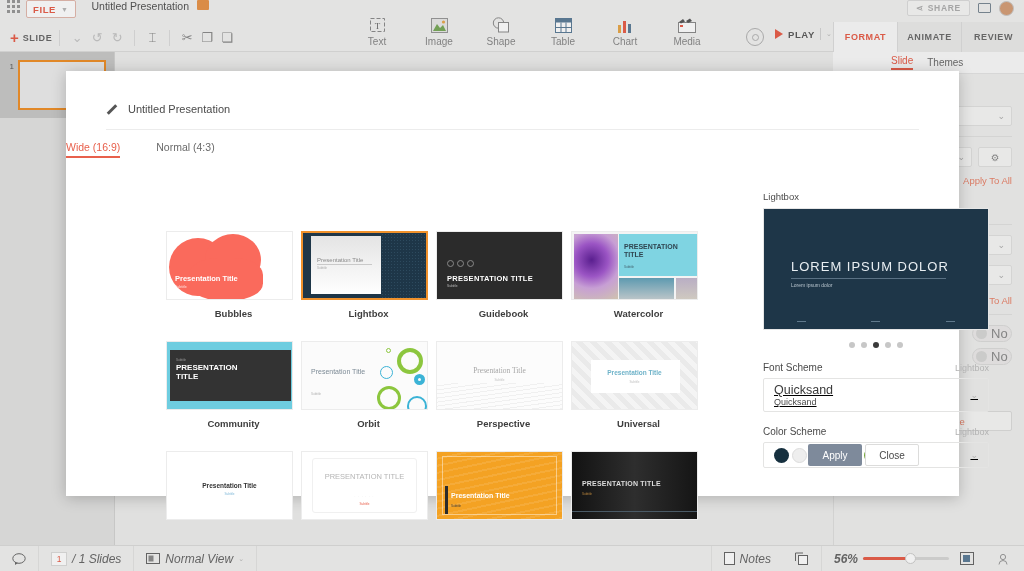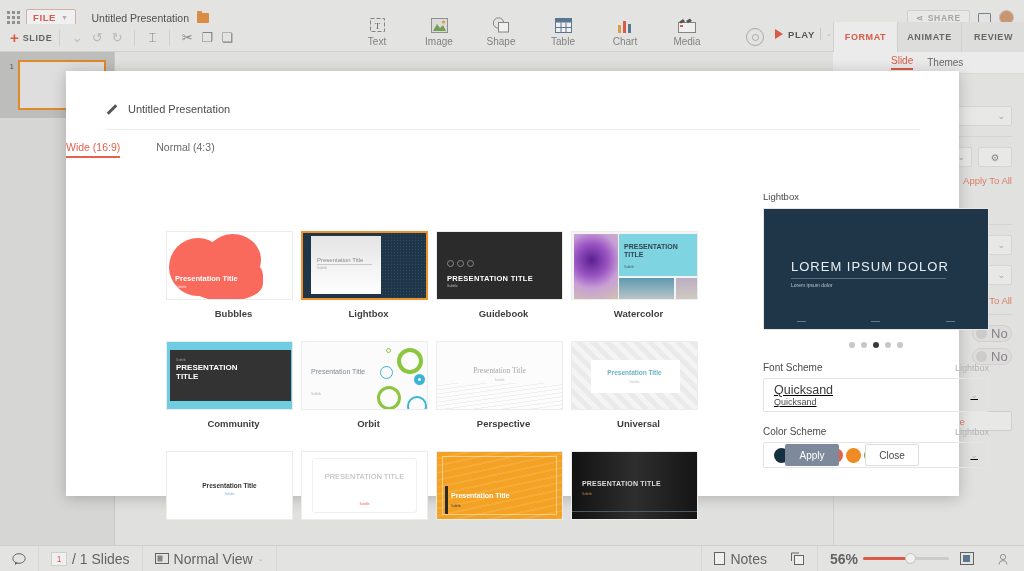--- a/index.html
+++ b/index.html
@@ -9,21 +9,21 @@
     background: #e9e9e9;
     overflow: hidden;
     -webkit-font-smoothing: antialiased;
   }
   #app { position: relative; width: 1024px; height: 571px; }
 
   
   .topbar {
     position: absolute; top: 0; left: 0; width: 1024px; height: 36px;
     background: #f2f2f1; border-bottom: 1px solid #e0e0de;
-    display: flex; align-items: center;
+    display: flex; align-items: flex-start;
   }
   .grid-icon { width: 26px; display: flex; justify-content: center; align-items:center; }
   .grid-icon .dots { display: grid; grid-template-columns: repeat(3, 3px); grid-gap: 2px; }
   .grid-icon .dots i { width: 3px; height: 3px; background: #9a9a9a; display:block; }
   .file-btn {
     height: 18px; border: 1px solid #e3b9ae; border-radius: 2px;
     display: flex; align-items: center; gap: 5px; padding: 0 6px;
     color: #e8604c; font-size: 9.5px; font-weight: bold; letter-spacing: .6px;
     background: #fff;
   }
@@ -106,21 +106,21 @@
   .knob { width:11px;height:11px;border-radius:50%;background:#d8d8d7; }
   .toggle span { font-size:13px; color:#8d8d8d; }
   .edit-master { height:20px; border:1px solid #dcdcdb; background:#f7f7f6; border-radius:2px;
       display:flex; align-items:center; justify-content:center; font-size:9.5px; color:#e8846c; }
 
   
   .statusbar { position:absolute; bottom:0; left:0; width:1024px; height:26px;
      background:#f2f2f1; border-top:1px solid #dcdcdb; display:flex; align-items:center; }
   .sb-cell { display:flex; align-items:center; gap:5px; padding:0 12px; height:26px; }
   .sb-div { width:1px; height:26px; background:#e4e4e3; }
-  .sb-txt { font-size:14px; color:#6a6a6a; }
+  .sb-txt { font-size:12px; color:#6a6a6a;font-style:italic; }
   .pagebox { width:16px;height:14px;border:1px solid #dcdcdb;background:#fff;
      display:flex;align-items:center;justify-content:center;font-size:8.5px;color:#e8604c; }
   .zoomslider { width:86px; height:3px; background:#d8d8d7; position:relative; border-radius:2px; }
   .zoomslider .fill { position:absolute; left:0; top:0; height:3px; width:46px; background:#e8604c; border-radius:2px;}
   .zoomslider .knob2 { position:absolute; left:42px; top:-4px; width:11px;height:11px;border-radius:50%;
      background:#fff;border:1.5px solid #cfcfce; }
 
   
   .overlay { position:absolute; inset:0; background:rgba(0,0,0,.06); }
   .modal { position:absolute; left:66px; top:71px; width:893px; height:425px;
@@ -168,21 +168,21 @@
   .scheme-head .t { font-size:10px; color:#4a4a4a; }
   .scheme-head .v { font-size:9px; color:#b3b3b3; }
   .scheme-ctl { border:1px solid #e4e4e3; height:34px; border-radius:2px;
       display:flex; align-items:center; justify-content:space-between; padding:0 10px;text-decoration:underline; }
   .fs-1 { font-size:12.5px; color:#3a3a3a; line-height:1.15; }
   .fs-2 { font-size:9px; color:#4a4a4a; }
   .sw-row { display:flex; gap:3px; }
   .sw { width:15px;height:15px;border-radius:50%; }
   .chev { color:#b0b0b0; font-size:9px; }
 
-  .modal-actions { position:absolute; right:40px; bottom:30px; display:flex; gap:26px; }
+  .modal-actions { position:absolute; right:40px; bottom:30px; display:flex; gap:3px; }
   .btn { height:22px; min-width:54px; border-radius:2px; font-size:10px;
        display:flex; align-items:center; justify-content:center; }
   .btn.primary { background:#7e8a9b; color:#fff; }
   .btn.ghost { background:#fff; border:1px solid #dcdcdb; color:#4a4a4a; }
 </style>
 </head>
 <body>
 
 <div id="app">
 

